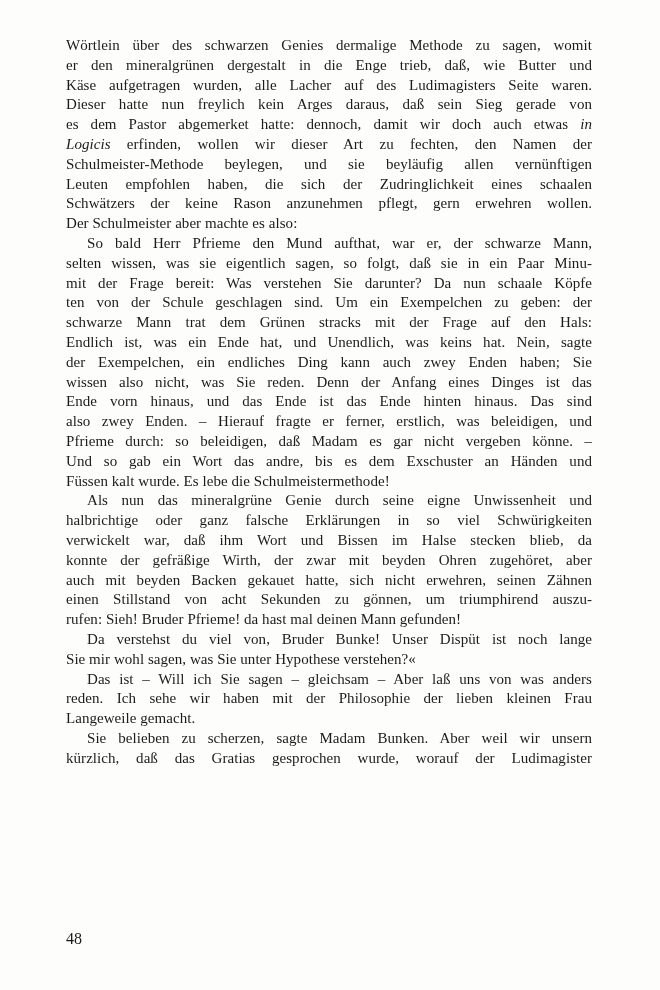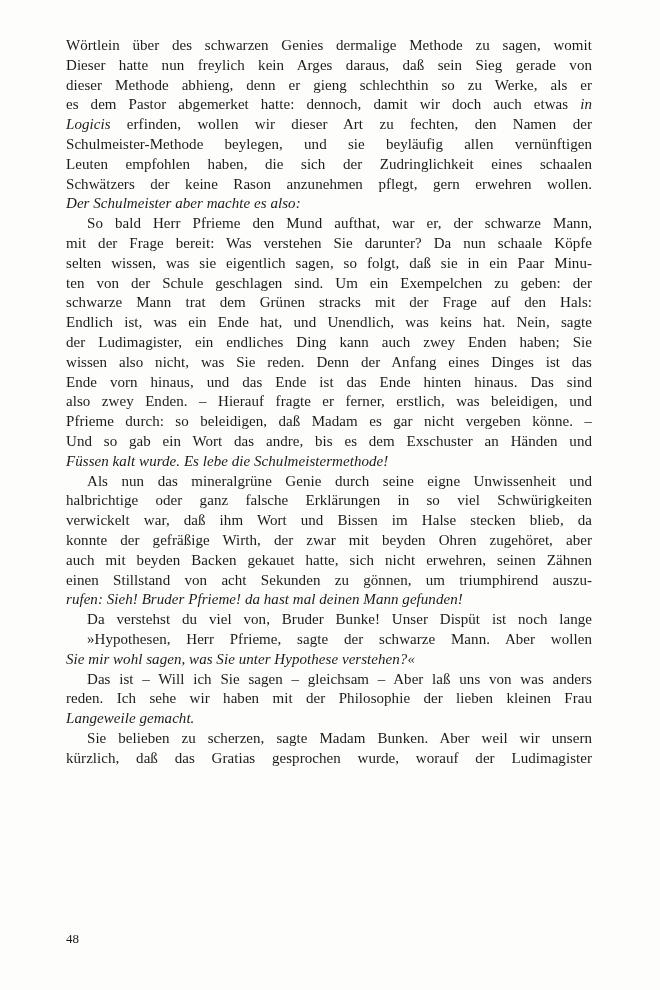--- a/index.html
+++ b/index.html
@@ -35,81 +35,80 @@
   }
   .line {
     text-align: justify;
     text-align-last: justify;
     white-space: normal;
     overflow: hidden;
     height: 19.8px;
   }
   .line.final {
     text-align-last: left;
-    font-style: italic;
   }
   .line.indent {
     text-indent: 21px;
   }
   .line i {
   }
   .page-number {
     position: absolute;
     left: 66px;
     top: 931px;
-    font-size: 13px;
+    font-size: 16px;
     line-height: 16px;
     color: #1b1b1b;
   }
 </style>
 </head>
 <body>
 
 <div class="page">
   <main class="text-block" id="text-block">
       <div class="paragraph">
         <div class="line">Wörtlein über des schwarzen Genies dermalige Methode zu sagen, womit</div>
+        <div class="line">er den mineralgrünen dergestalt in die Enge trieb, daß, wie Butter und</div>
+        <div class="line">Käse aufgetragen wurden, alle Lacher auf des Ludimagisters Seite waren.</div>
         <div class="line">Dieser hatte nun freylich kein Arges daraus, daß sein Sieg gerade von</div>
-        <div class="line">dieser Methode abhieng, denn er gieng schlechthin so zu Werke, als er</div>
         <div class="line">es dem Pastor abgemerket hatte: dennoch, damit wir doch auch etwas <i>in</i></div>
         <div class="line"><i>Logicis</i> erfinden, wollen wir dieser Art zu fechten, den Namen der</div>
         <div class="line">Schulmeister-Methode beylegen, und sie beyläufig allen vernünftigen</div>
         <div class="line">Leuten empfohlen haben, die sich der Zudringlichkeit eines schaalen</div>
         <div class="line">Schwätzers der keine Rason anzunehmen pflegt, gern erwehren wollen.</div>
         <div class="line final">Der Schulmeister aber machte es also:</div>
       </div>
       <div class="paragraph">
         <div class="line indent">So bald Herr Pfrieme den Mund aufthat, war er, der schwarze Mann,</div>
+        <div class="line">selten wissen, was sie eigentlich sagen, so folgt, daß sie in ein Paar Minu-</div>
         <div class="line">mit der Frage bereit: Was verstehen Sie darunter? Da nun schaale Köpfe</div>
-        <div class="line">selten wissen, was sie eigentlich sagen, so folgt, daß sie in ein Paar Minu-</div>
         <div class="line">ten von der Schule geschlagen sind. Um ein Exempelchen zu geben: der</div>
         <div class="line">schwarze Mann trat dem Grünen stracks mit der Frage auf den Hals:</div>
         <div class="line">Endlich ist, was ein Ende hat, und Unendlich, was keins hat. Nein, sagte</div>
-        <div class="line">der Ludimagister, ein endliches Ding kann auch zwey Enden haben; Sie</div>
+        <div class="line">der Exempelchen, ein endliches Ding kann auch zwey Enden haben; Sie</div>
         <div class="line">wissen also nicht, was Sie reden. Denn der Anfang eines Dinges ist das</div>
         <div class="line">Ende vorn hinaus, und das Ende ist das Ende hinten hinaus. Das sind</div>
         <div class="line">also zwey Enden. – Hierauf fragte er ferner, erstlich, was beleidigen, und</div>
         <div class="line">Pfrieme durch: so beleidigen, daß Madam es gar nicht vergeben könne. –</div>
         <div class="line">Und so gab ein Wort das andre, bis es dem Exschuster an Händen und</div>
         <div class="line final">Füssen kalt wurde. Es lebe die Schulmeistermethode!</div>
       </div>
       <div class="paragraph">
         <div class="line indent">Als nun das mineralgrüne Genie durch seine eigne Unwissenheit und</div>
         <div class="line">halbrichtige oder ganz falsche Erklärungen in so viel Schwürigkeiten</div>
         <div class="line">verwickelt war, daß ihm Wort und Bissen im Halse stecken blieb, da</div>
         <div class="line">konnte der gefräßige Wirth, der zwar mit beyden Ohren zugehöret, aber</div>
         <div class="line">auch mit beyden Backen gekauet hatte, sich nicht erwehren, seinen Zähnen</div>
         <div class="line">einen Stillstand von acht Sekunden zu gönnen, um triumphirend auszu-</div>
         <div class="line final">rufen: Sieh! Bruder Pfrieme! da hast mal deinen Mann gefunden!</div>
       </div>
       <div class="paragraph">
         <div class="line indent">Da verstehst du viel von, Bruder Bunke! Unser Dispüt ist noch lange</div>
       </div>
       <div class="paragraph">
-        <div class="line indent">»Hypothesen, Herr Pfrieme, sagte der schwarze Mann. Aber wollen</div>
         <div class="line final">Sie mir wohl sagen, was Sie unter Hypothese verstehen?«</div>
       </div>
       <div class="paragraph">
         <div class="line indent">Das ist – Will ich Sie sagen – gleichsam – Aber laß uns von was anders</div>
         <div class="line">reden. Ich sehe wir haben mit der Philosophie der lieben kleinen Frau</div>
         <div class="line final">Langeweile gemacht.</div>
       </div>
       <div class="paragraph">
         <div class="line indent">Sie belieben zu scherzen, sagte Madam Bunken. Aber weil wir unsern</div>
         <div class="line">kürzlich, daß das Gratias gesprochen wurde, worauf der Ludimagister</div>

